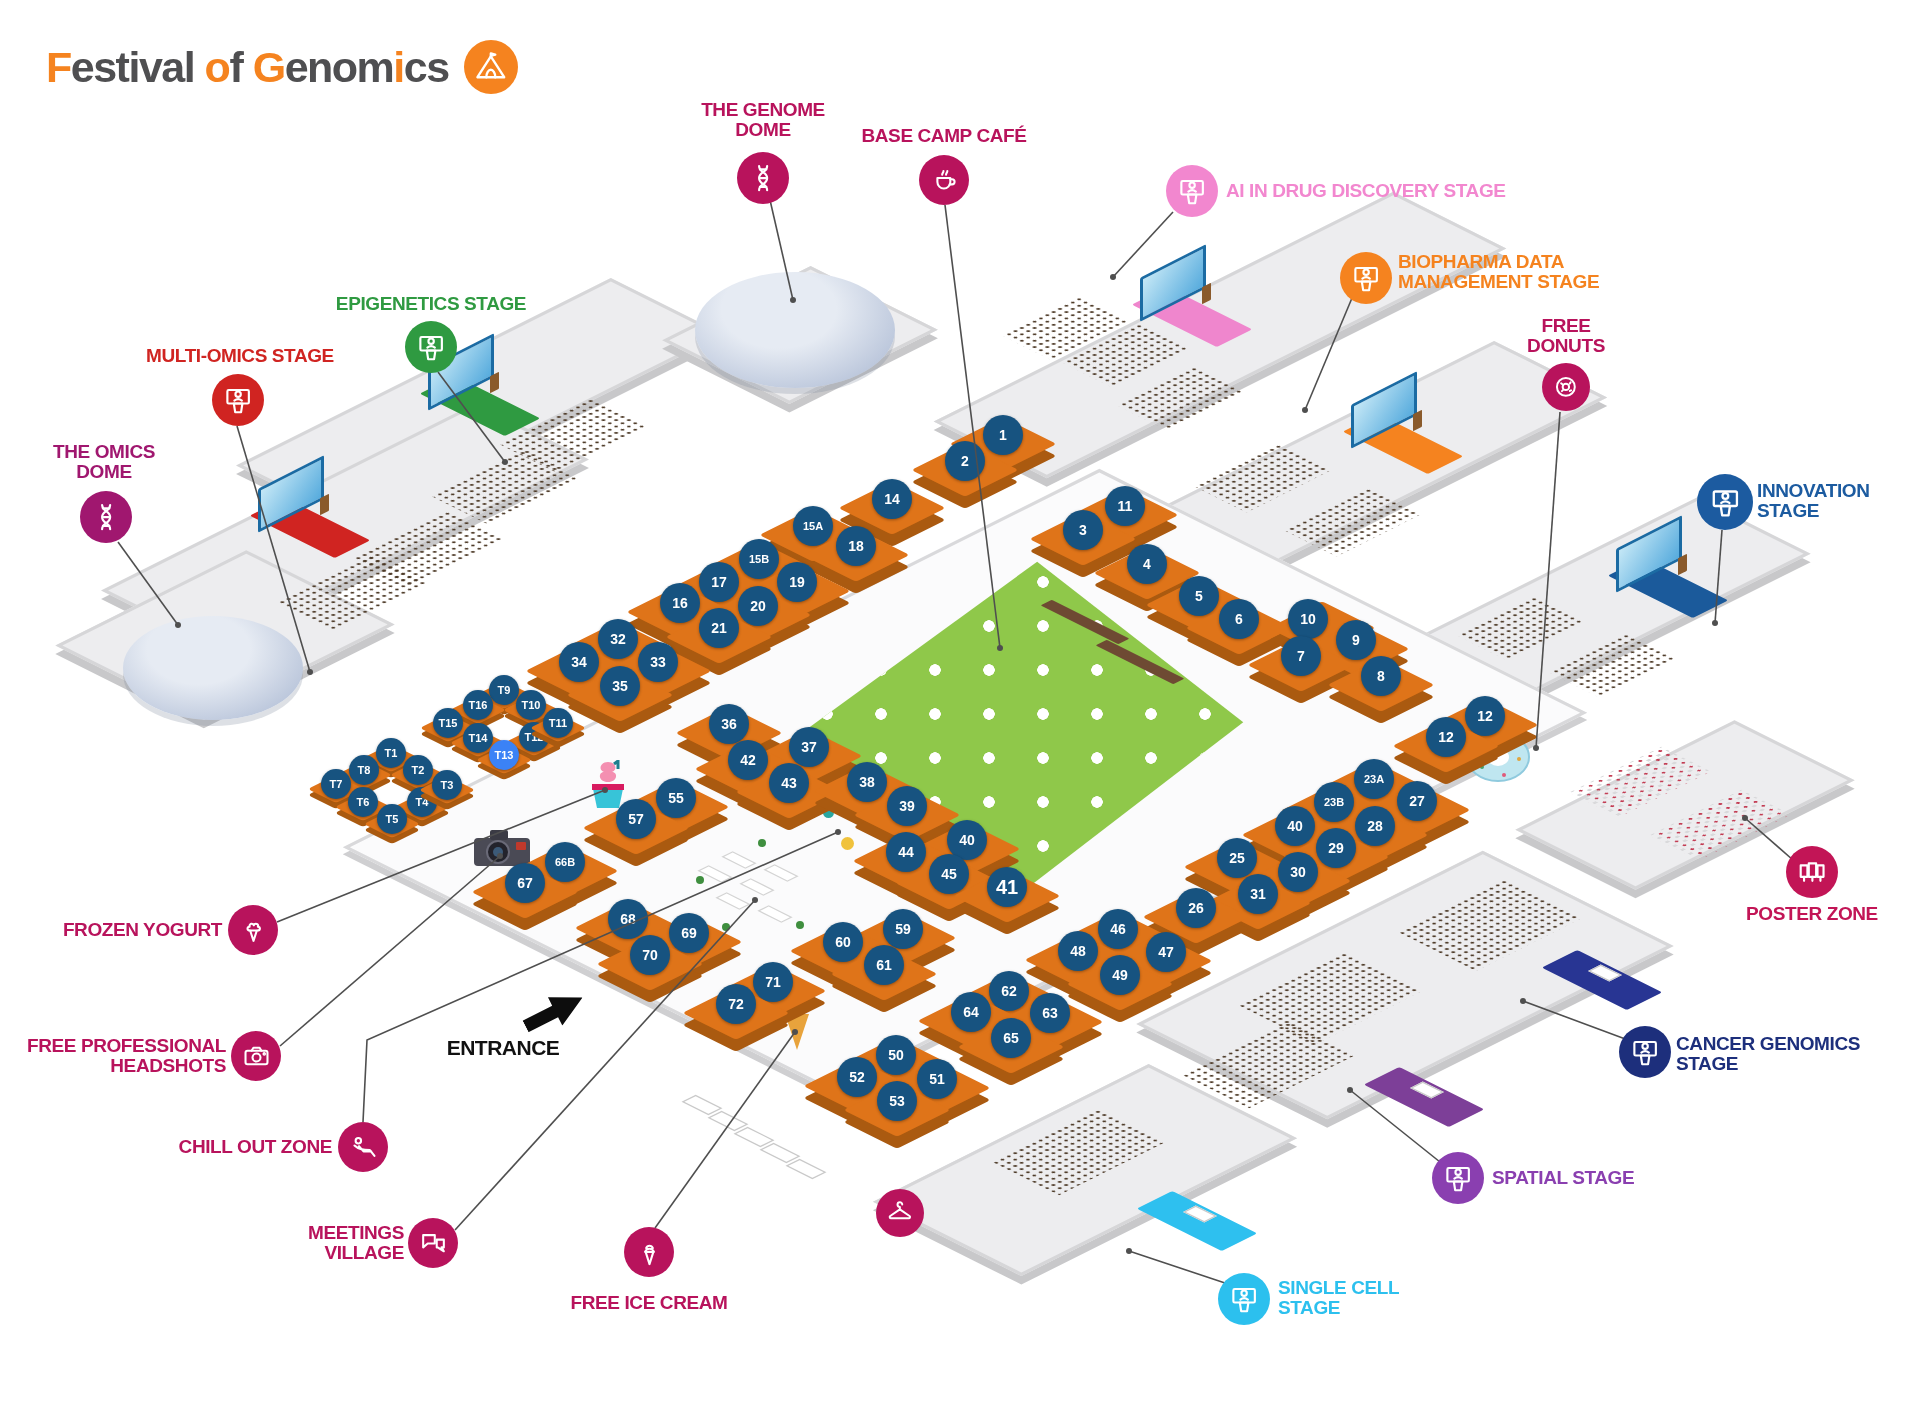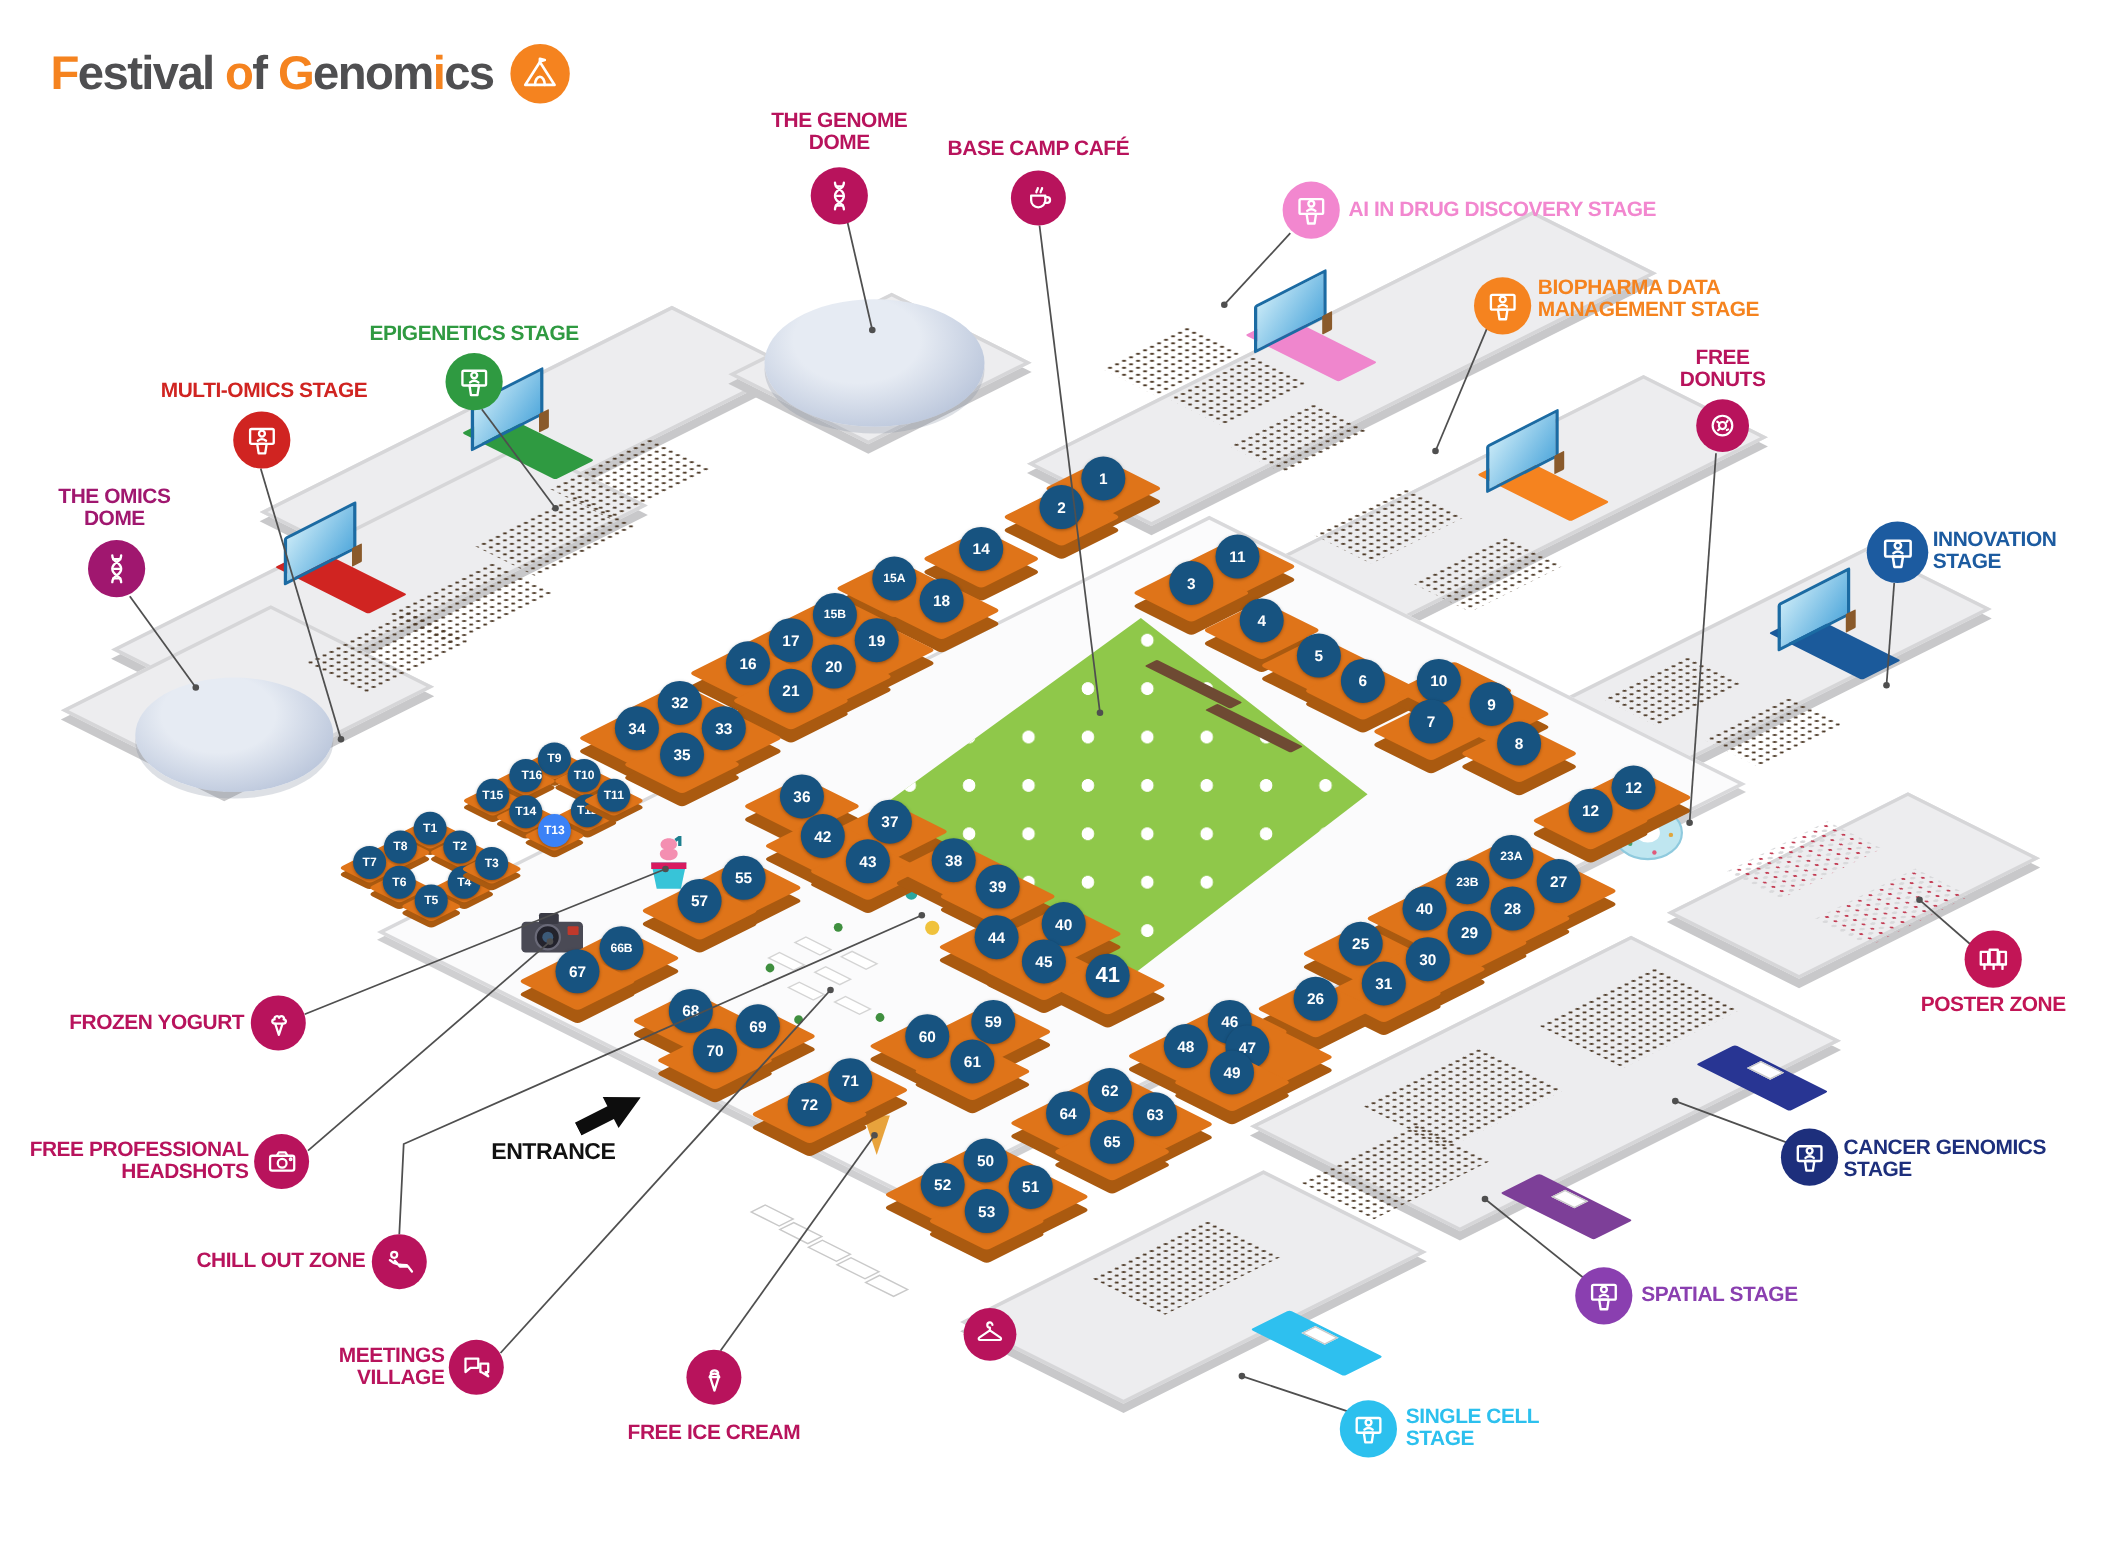--- a/index.html
+++ b/index.html
@@ -397,21 +397,21 @@
       <div class="badge" style="position: absolute; left: 1098px; top: 909px; width: 40px; height: 40px; font-size: 14px; background: rgb(23, 83, 128);">
         <span>46</span>
       </div>
       <div class="iso bside" style="position: absolute; left: 1040px; top: 934px; width: 76px; height: 76px; background: rgb(170, 90, 16);"></div>
       <div class="iso btop" style="position: absolute; left: 1040px; top: 922px; width: 76px; height: 76px; background: rgb(223, 116, 25);"></div>
       <div class="badge" style="position: absolute; left: 1058px; top: 931px; width: 40px; height: 40px; font-size: 14px; background: rgb(23, 83, 128);">
         <span>48</span>
       </div>
       <div class="iso bside" style="position: absolute; left: 1121px; top: 935px; width: 76px; height: 76px; background: rgb(170, 90, 16);"></div>
       <div class="iso btop" style="position: absolute; left: 1121px; top: 923px; width: 76px; height: 76px; background: rgb(223, 116, 25);"></div>
-      <div class="badge" style="position: absolute; left: 1114px; top: 932px; width: 40px; height: 40px; font-size: 14px; background: rgb(23, 83, 128);">
+      <div class="badge" style="position: absolute; left: 1146px; top: 932px; width: 40px; height: 40px; font-size: 14px; background: rgb(23, 83, 128);">
         <span>47</span>
       </div>
       <div class="iso bside" style="position: absolute; left: 1082px; top: 958px; width: 76px; height: 76px; background: rgb(170, 90, 16);"></div>
       <div class="iso btop" style="position: absolute; left: 1082px; top: 946px; width: 76px; height: 76px; background: rgb(223, 116, 25);"></div>
       <div class="badge" style="position: absolute; left: 1100px; top: 955px; width: 40px; height: 40px; font-size: 14px; background: rgb(23, 83, 128);">
         <span>49</span>
       </div>
       <div class="iso bside" style="position: absolute; left: 638px; top: 781px; width: 76px; height: 76px; background: rgb(170, 90, 16);"></div>
       <div class="iso btop" style="position: absolute; left: 638px; top: 769px; width: 76px; height: 76px; background: rgb(223, 116, 25);"></div>
       <div class="badge" style="position: absolute; left: 656px; top: 778px; width: 40px; height: 40px; font-size: 14px; background: rgb(23, 83, 128);">
@@ -512,21 +512,21 @@
       <div class="badge" style="position: absolute; left: 877px; top: 1081px; width: 40px; height: 40px; font-size: 14px; background: rgb(23, 83, 128);">
         <span>53</span>
       </div>
       <div class="iso bside" style="position: absolute; left: 484px; top: 681px; width: 40px; height: 40px; background: rgb(170, 90, 16);"></div>
       <div class="iso btop tbl" style="position: absolute; left: 484px; top: 675px; width: 40px; height: 40px; background: rgb(223, 116, 25);"></div>
       <div class="badge" style="position: absolute; left: 489px; top: 675px; width: 30px; height: 30px; font-size: 11px; background: rgb(23, 83, 128);">
         <span>T9</span>
       </div>
       <div class="iso bside" style="position: absolute; left: 458px; top: 696px; width: 40px; height: 40px; background: rgb(170, 90, 16);"></div>
       <div class="iso btop tbl" style="position: absolute; left: 458px; top: 690px; width: 40px; height: 40px; background: rgb(223, 116, 25);"></div>
-      <div class="badge" style="position: absolute; left: 463px; top: 690px; width: 30px; height: 30px; font-size: 11px; background: rgb(23, 83, 128); justify-content: flex-end;">
+      <div class="badge" style="position: absolute; left: 463px; top: 690px; width: 30px; height: 30px; font-size: 11px; background: rgb(23, 83, 128);">
         <span>T16</span>
       </div>
       <div class="iso bside" style="position: absolute; left: 511px; top: 696px; width: 40px; height: 40px; background: rgb(170, 90, 16);"></div>
       <div class="iso btop tbl" style="position: absolute; left: 511px; top: 690px; width: 40px; height: 40px; background: rgb(223, 116, 25);"></div>
       <div class="badge" style="position: absolute; left: 516px; top: 690px; width: 30px; height: 30px; font-size: 11px; background: rgb(23, 83, 128);">
         <span>T10</span>
       </div>
       <div class="iso bside" style="position: absolute; left: 428px; top: 714px; width: 40px; height: 40px; background: rgb(170, 90, 16);"></div>
       <div class="iso btop tbl" style="position: absolute; left: 428px; top: 708px; width: 40px; height: 40px; background: rgb(223, 116, 25);"></div>
       <div class="badge" style="position: absolute; left: 433px; top: 708px; width: 30px; height: 30px; font-size: 11px; background: rgb(23, 83, 128);">

